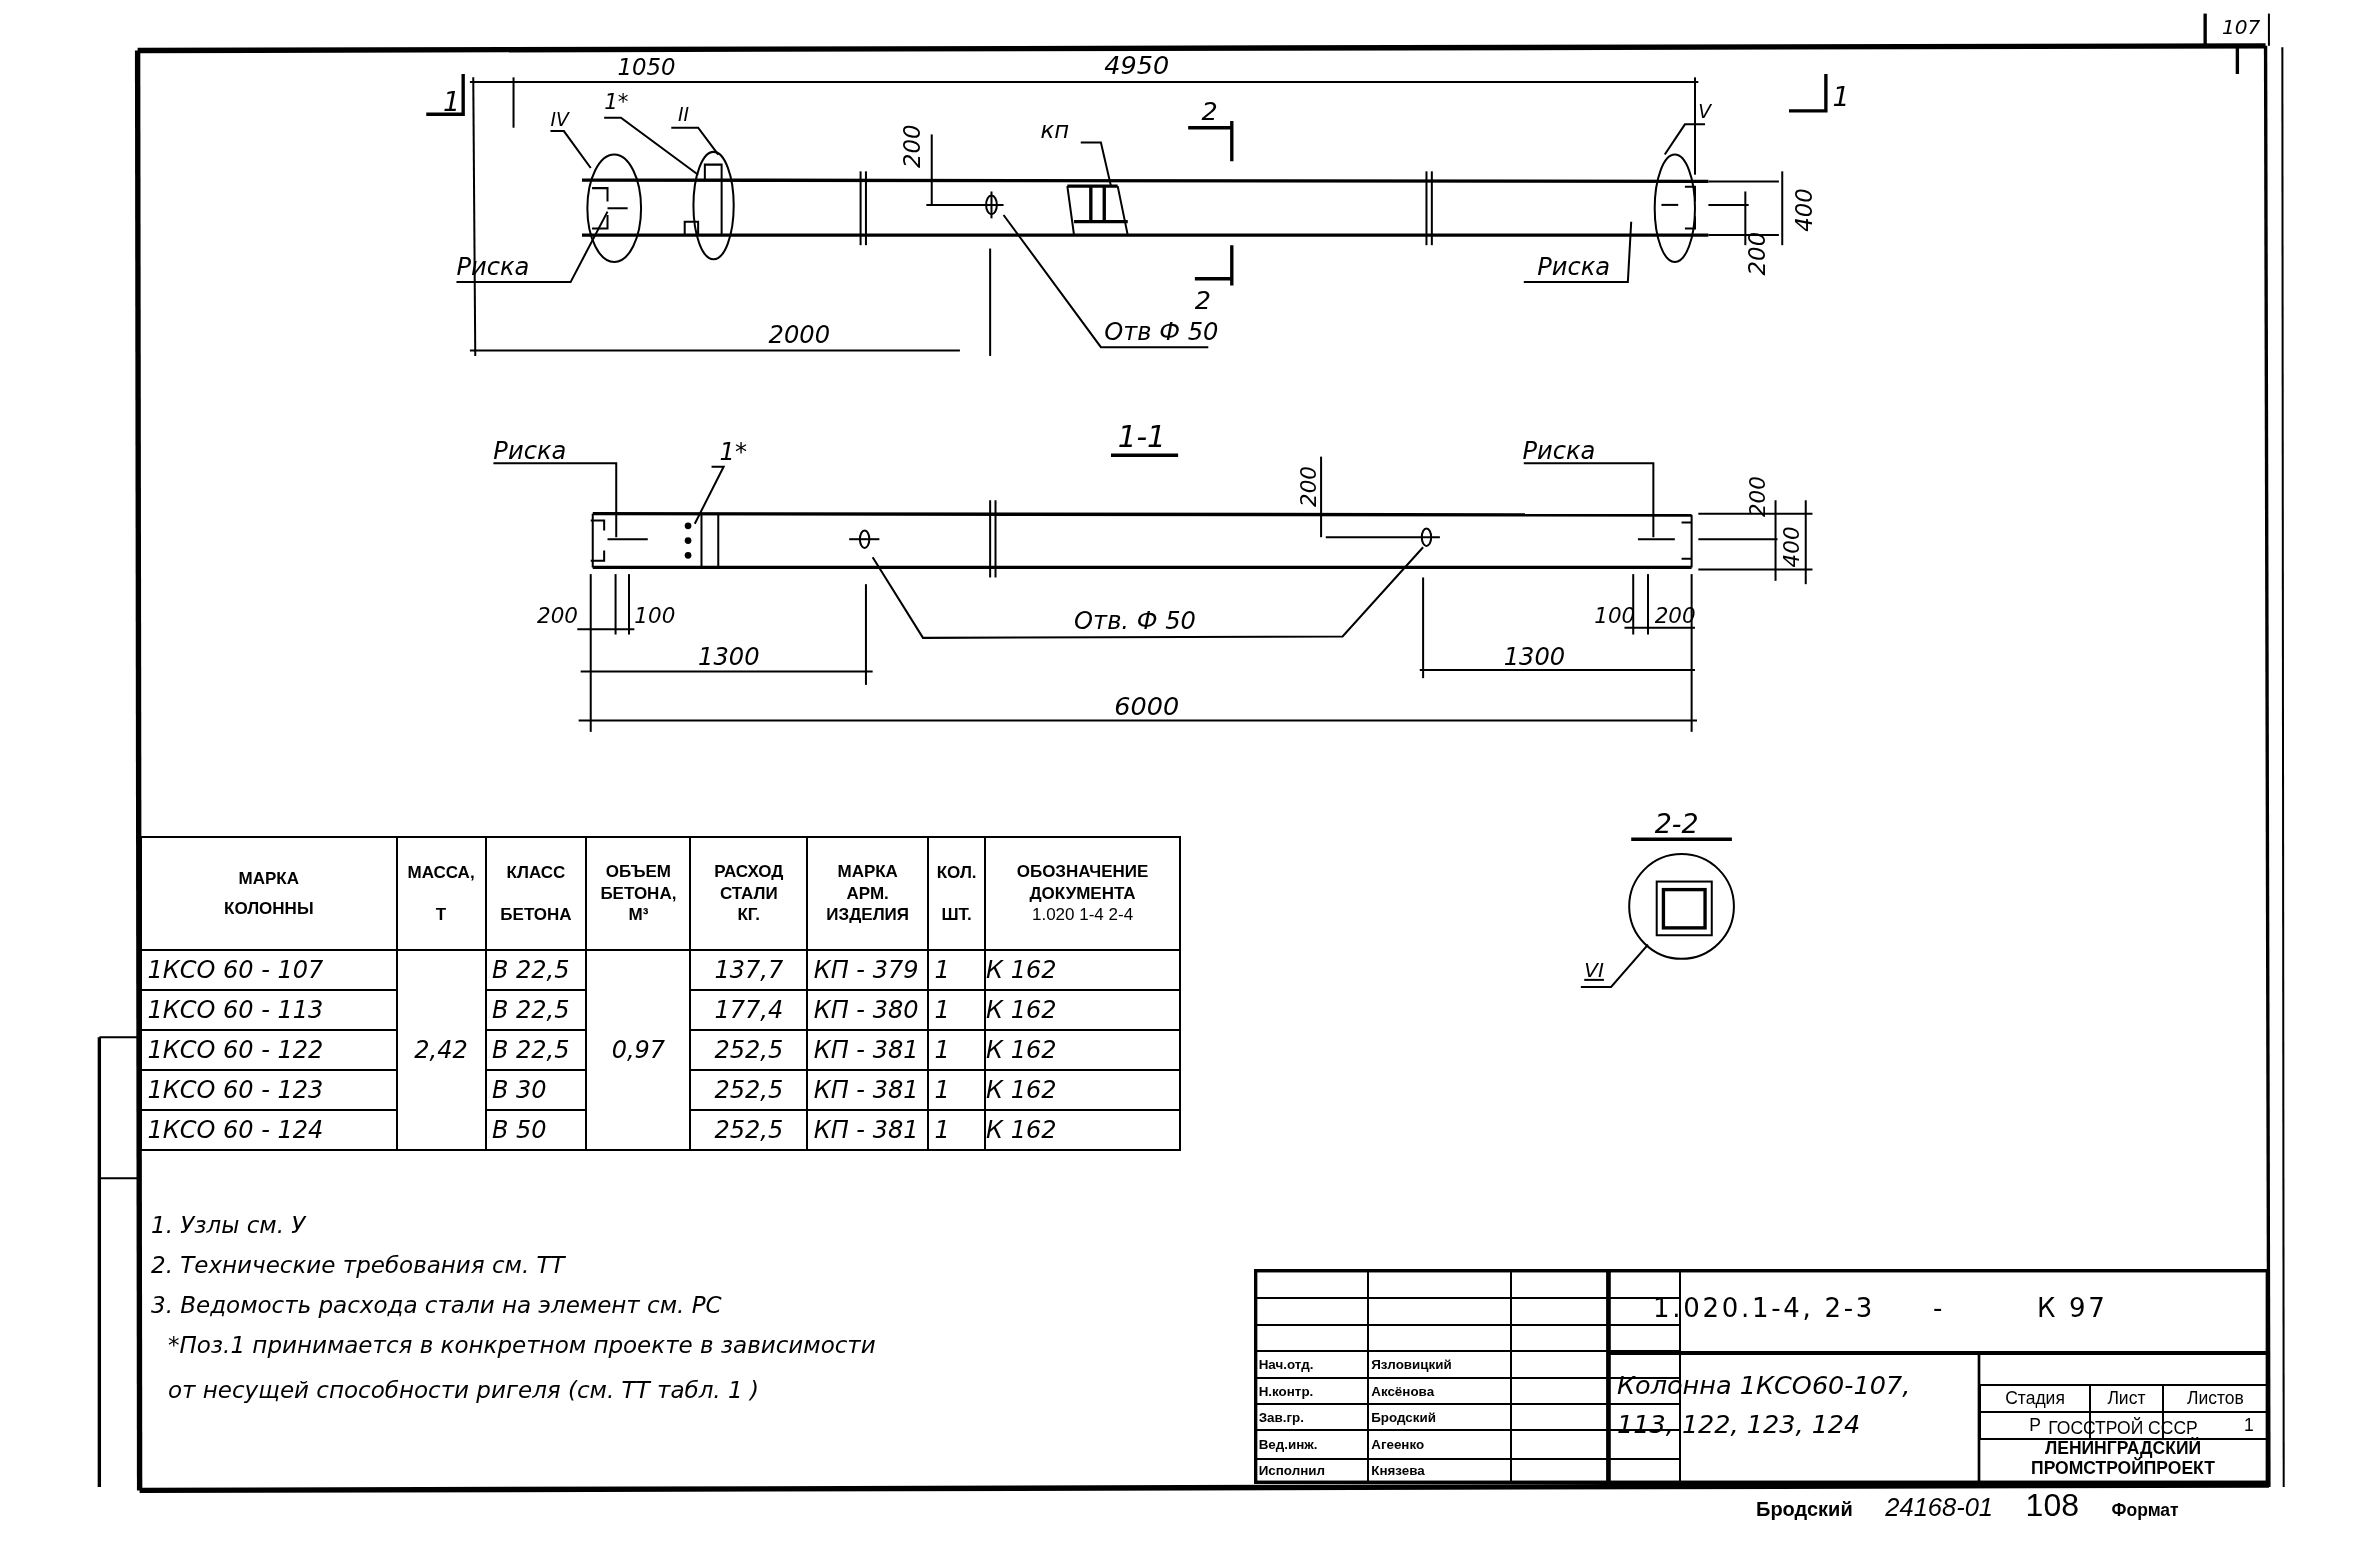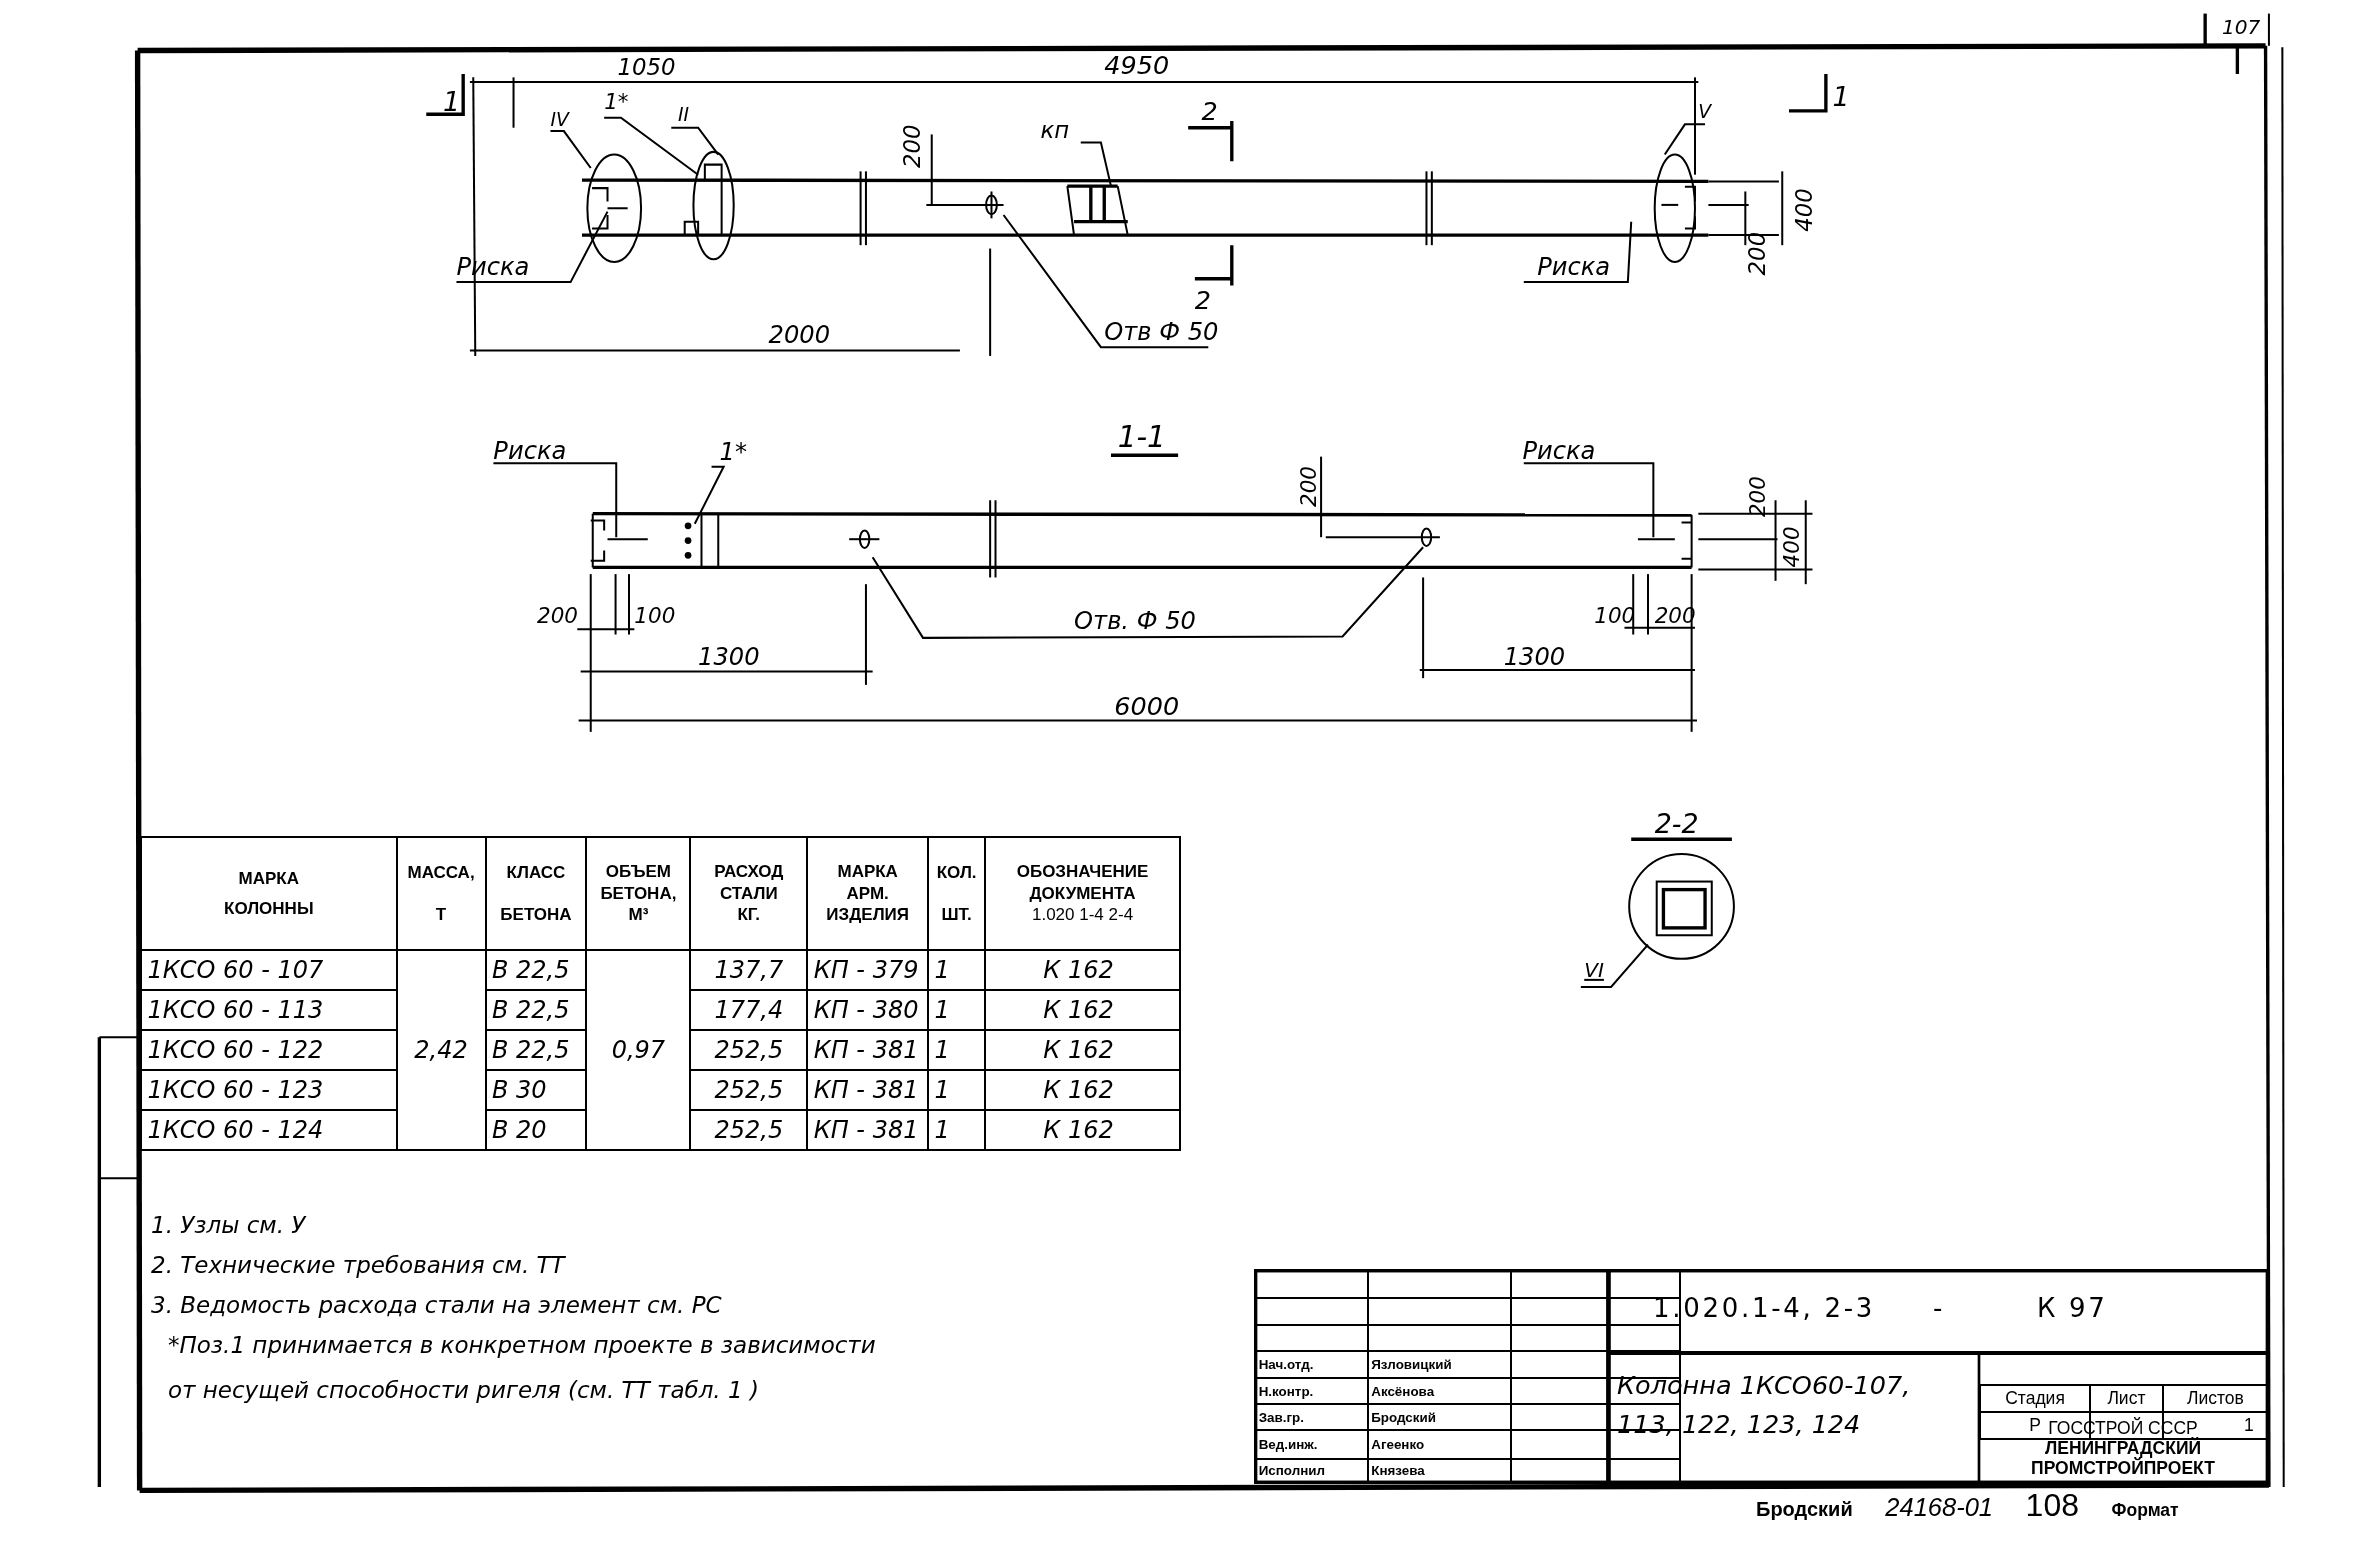--- a/index.html
+++ b/index.html
@@ -177,21 +177,21 @@
   <text class="hand" x="2465" y="1240" font-size="40">2-2</text>
   <text class="hand" x="2360" y="1455" font-size="30" text-decoration="underline">VI</text>
 </svg>
 
 <style>
   #spec { position:absolute; left:140px; top:836px; width:1041px; border-collapse:collapse; }
   #spec td, #spec th { border:2.7px solid #000; padding:0; text-align:center; }
   #spec th { font-family:"Liberation Sans", sans-serif; font-weight:bold; font-size:17px; line-height:21.5px; height:111px; }
   #spec td { font-family:"DejaVu Sans", sans-serif; font-style:italic; font-size:24px; height:38px; }
   #spec td.left { text-align:left; padding-left:5.4px; }
-  #spec td.right { text-align:center; padding-right:8px; }
+  #spec td.right { text-align:left; padding-right:8px; }
   .hdr-line { display:block; }
 </style>
 <table id="spec">
   <colgroup>
     <col style="width:256px">
       <col style="width:89px">
       <col style="width:101px">
       <col style="width:104px">
     <col style="width:117px">
       <col style="width:121px">
@@ -266,21 +266,21 @@
   <tr>
     <td class="left">1КСО 60 - 123</td>
     <td class="left">В 30</td>
     <td>252,5</td>
     <td class="left">КП - 381</td>
     <td class="left">1</td>
     <td class="right">К 162</td>
   </tr>
   <tr>
     <td class="left">1КСО 60 - 124</td>
-    <td class="left">В 20</td>
+    <td class="left">В 50</td>
     <td>252,5</td>
     <td class="left">КП - 381</td>
     <td class="left">1</td>
     <td class="right">К 162</td>
   </tr>
 </tbody>
   </table>
 
 <style>
   #notes { position:absolute; left:151px; top:1205px; width:1074px;

